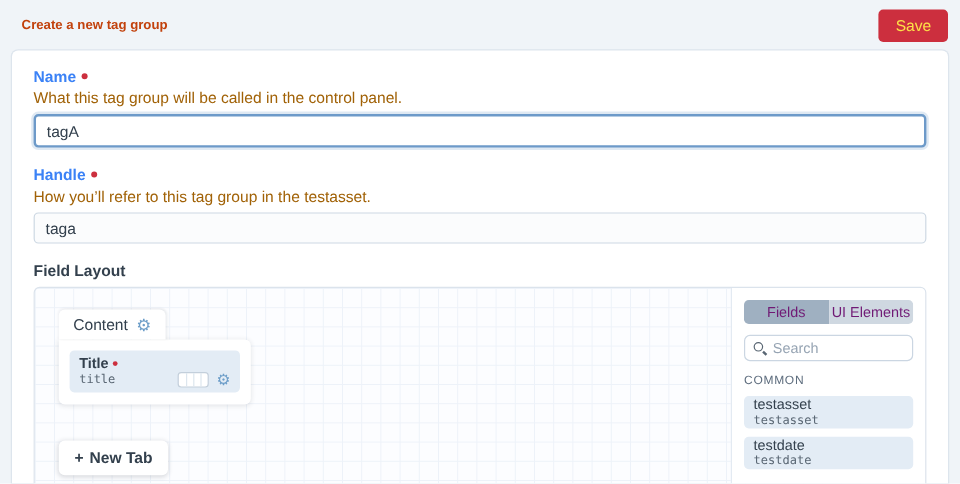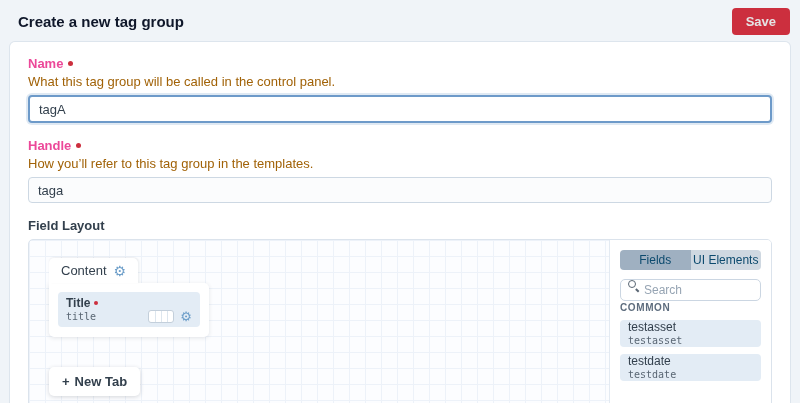--- a/index.html
+++ b/index.html
@@ -6,28 +6,28 @@
   html,body { width:800px; height:403px; overflow:hidden; }
   body {
     background:#f0f4f8;
     font-family:"Liberation Sans", sans-serif;
     color:#33404d;
   }
   .mono { font-family:"DejaVu Sans Mono","Liberation Mono",monospace; }
 
   
   .header { height:42px; display:flex; align-items:center; justify-content:space-between; padding:0 10px 0 18px; }
-  .page-title { font-size:15px; font-weight:bold; color:#0f172a; }
-  .save-btn { background:#cc2f3e; color:#e5e5e5; border:none; border-radius:4px; font-size:13px; padding:6px 14px; font-family:inherit; cursor:pointer;font-weight:bold; }
+  .page-title { font-size:11px; font-weight:bold; color:#c2410c; }
+  .save-btn { background:#cc2f3e; color:#fde047; border:none; border-radius:4px; font-size:13px; padding:6px 14px; font-family:inherit; cursor:pointer; }
 
   
   .pane { margin:0 10px; background:#fff; border-radius:5px 5px 0 0; box-shadow:0 0 0 1px rgba(205,216,228,0.55); padding:14px 18px 0; height:361px; overflow:hidden; }
 
   .field-block { margin-bottom:15px; }
-  .field-label { font-size:13px; font-weight:bold; color:#ec4899; display:flex; align-items:center; gap:5px; }
+  .field-label { font-size:13px; font-weight:bold; color:#3b82f6; display:flex; align-items:center; gap:5px; }
   .req-dot { width:5px; height:5px; border-radius:50%; background:#cc2f3e; display:inline-block; margin-top:-1px; }
   .instructions { font-size:13px; color:#a16207; margin-top:3px; }
   .text-input { display:block; width:100%; margin-top:6px; height:28px; border-radius:4px; padding:0 9px; font-size:13px; color:#33404d; font-family:inherit; }
   .text-input.focused { border:2px solid #6d9ac9; box-shadow:0 0 0 2px rgba(109,154,201,0.22); background:#fff; outline:none; }
   .text-input.normal { border:1px solid #cdd8e3; background:#fbfcfd; height:26px; outline:none; }
 
   .fl-label { font-size:13px; font-weight:bold; margin-top:6px; }
 
   
   .designer {
@@ -44,30 +44,30 @@
   .fc-name { font-size:12px; font-weight:bold; color:#33404d; display:flex; align-items:center; gap:4px; line-height:15px; }
   .fc-handle { font-size:10px; color:#596673; line-height:12px; }
   .fc-right { display:flex; align-items:center; gap:6px; }
   .width-widget { width:26px; height:13px; background:#fff; border:1px solid #c3cfdb; border-radius:3px; display:grid; grid-template-columns:repeat(4,1fr); cursor:pointer; }
   .width-cell + .width-cell { border-left:1px solid #dde6ee; }
   .new-tab-btn { margin-top:30px; background:#fff; border:none; border-radius:5px; padding:7px 13px; font-size:13px; font-weight:bold; color:#33404d; box-shadow:0 1px 4px rgba(31,41,51,0.18); display:inline-flex; align-items:center; gap:5px; font-family:inherit; cursor:pointer; }
 
   
   .sidebar { width:162px; background:#fff; border-left:1px solid #e3eaf2; padding:10px; flex:none; }
   .seg-tabs { display:flex; height:20px; border-radius:4px; overflow:hidden; font-size:12px; }
-  .seg { flex:1; display:flex; align-items:center; justify-content:center; color:#0c4a6e; cursor:pointer; }
+  .seg { flex:1; display:flex; align-items:center; justify-content:center; color:#701a75; cursor:pointer; }
   .seg.selected { background:#9fb0c1; }
   .seg.unselected { background:#cfd8e1; }
-  .search-box { margin-top:9px; height:22px; border:1px solid #cbd6e2; border-radius:5px; display:flex; padding:0 7px; gap:5px; background:#fff; }
+  .search-box { margin-top:9px; height:22px; border:1px solid #cbd6e2; border-radius:5px; display:flex; align-items:center; padding:0 7px; gap:5px; background:#fff; }
   .search-input { border:none; outline:none; flex:1; font-size:12px; color:#33404d; font-family:inherit; min-width:0; background:transparent; }
   .search-input::placeholder { color:#96a4b3; }
   .search-icon { position:relative; width:11px; height:11px; flex:none; }
   .search-icon::before { content:""; position:absolute; left:0; top:0; width:6px; height:6px; border:1.5px solid #596673; border-radius:50%; }
   .search-icon::after { content:""; position:absolute; left:7.5px; top:7.5px; width:4px; height:1.6px; background:#596673; transform:rotate(45deg); transform-origin:left center; }
-  .group-heading { margin-top:1px; font-size:10px; font-weight:bold; letter-spacing:0.6px; color:#5e6d7e; }
+  .group-heading { margin-top:11px; font-size:10px; font-weight:normal; letter-spacing:0.6px; color:#5e6d7e; }
   .sb-card { margin-top:7px; background:#e3ecf5; border-radius:4px; padding:0 8px; cursor:grab; }
   .sb-name { font-size:12px; color:#33404d; line-height:15px; }
   .sb-handle { font-size:10px; color:#596673; line-height:12px; }
 </style>
 </head>
 <body>
 
 <div class="header">
   <div class="page-title">Create a new tag group</div>
   <button class="save-btn">Save</button>
@@ -82,21 +82,21 @@
     </div>
     <div class="instructions">What this tag group will be called in the control panel.</div>
     <input class="text-input focused" value="tagA" style="">
   </div>
 
   <div class="field-block">
     <div class="field-label">
       <span>Handle</span>
       <span class="req-dot"></span>
     </div>
-    <div class="instructions">How you’ll refer to this tag group in the templates.</div>
+    <div class="instructions">How you’ll refer to this tag group in the testasset.</div>
     <input class="text-input normal mono" value="taga" style="">
   </div>
 
   <div class="fl-label">Field Layout</div>
 
   <div class="designer">
 
     <div class="workspace">
       <div class="content-tab">
         <span>Content</span>

